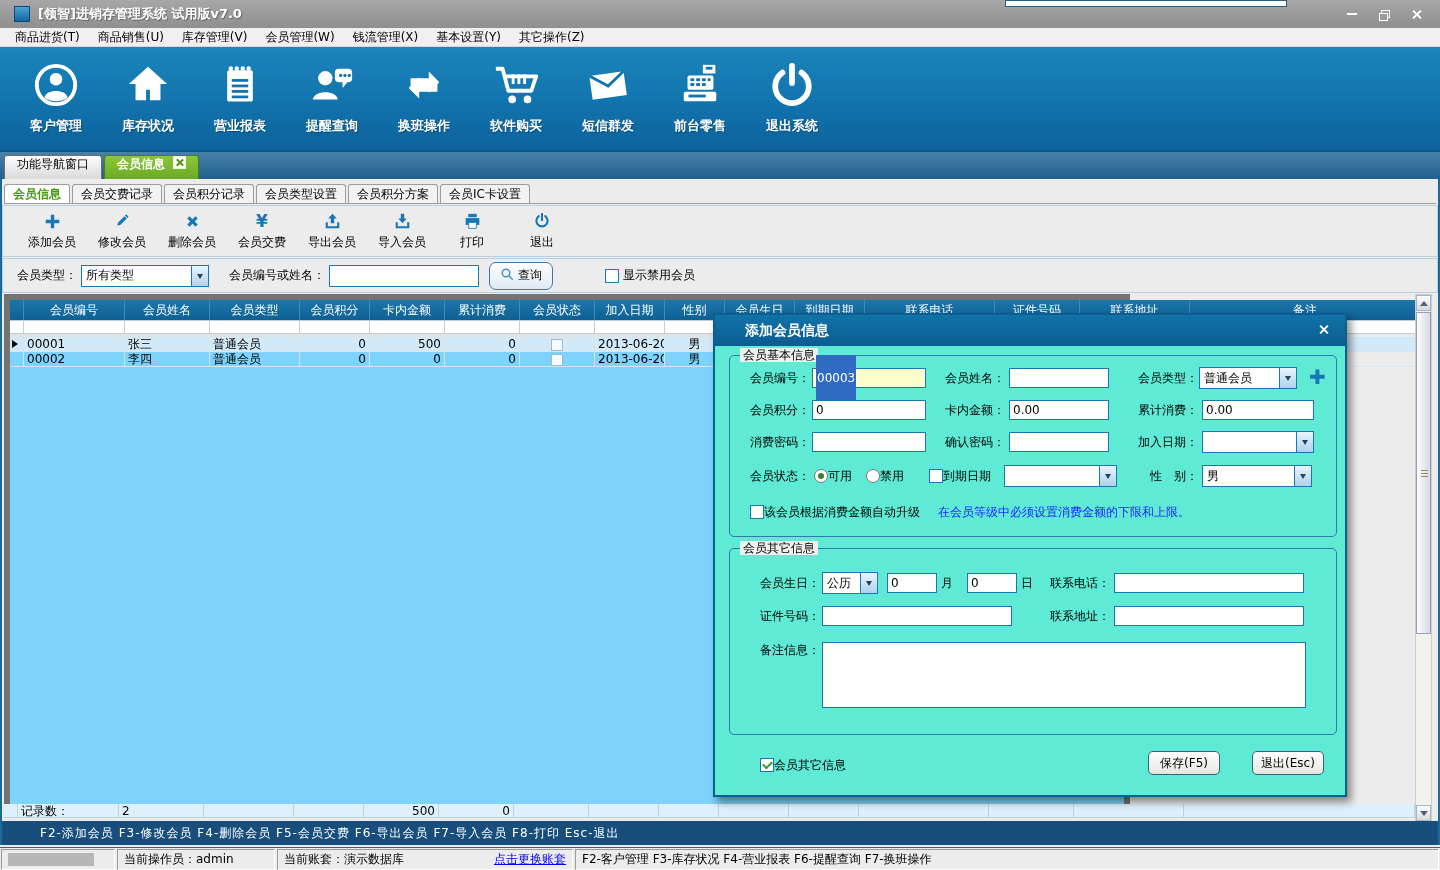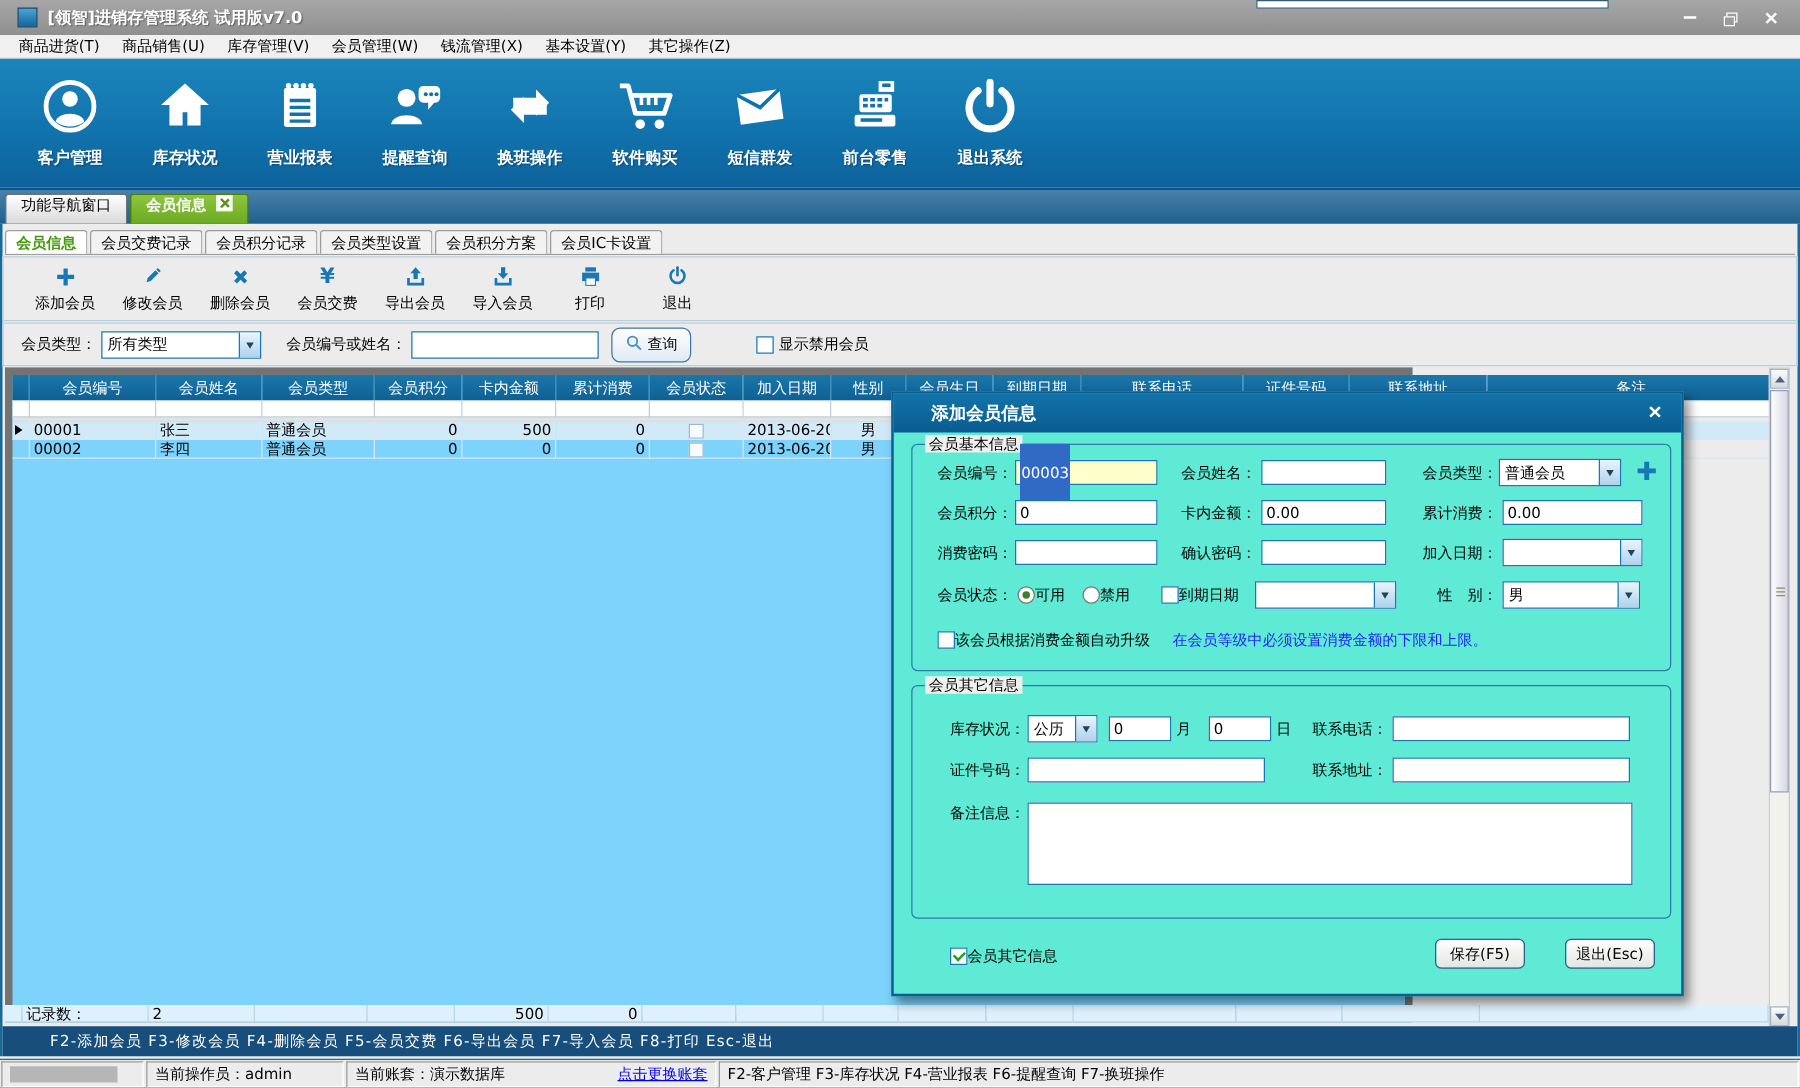--- a/index.html
+++ b/index.html
@@ -589,21 +589,21 @@
     <div class="hline" style="left:35px;top:187px;">
       <span class="cb"></span>
       <span>该会员根据消费金额自动升级</span>
       <span class="hint" style="margin-left:18px;">在会员等级中必须设置消费金额的下限和上限。</span>
     </div>
 
     <div class="group" style="left:14px;top:233px;width:606px;height:185px;">
       <span class="legend">会员其它信息</span>
     </div>
 
-    <span class="dl" style="left:20px;top:258px;width:85px;">库存状况：</span>
+    <span class="dl" style="left:20px;top:258px;width:85px;">会员生日：</span>
     <div class="xpsel di" style="left:107px;top:257px;width:56px;height:22px;">
       <span class="val">公历</span>
         <span class="selbtn">
           <span class="chev"></span>
         </span>
     </div>
     <input class="di ti" style="left: 172px; top: 258px; width: 50px;" value="0">
     <span class="dl" style="left:226px;top:258px;width:20px;text-align:left;">月</span>
     <input class="di ti" style="left: 252px; top: 258px; width: 50px;" value="0">
     <span class="dl" style="left:306px;top:258px;width:20px;text-align:left;">日</span>

